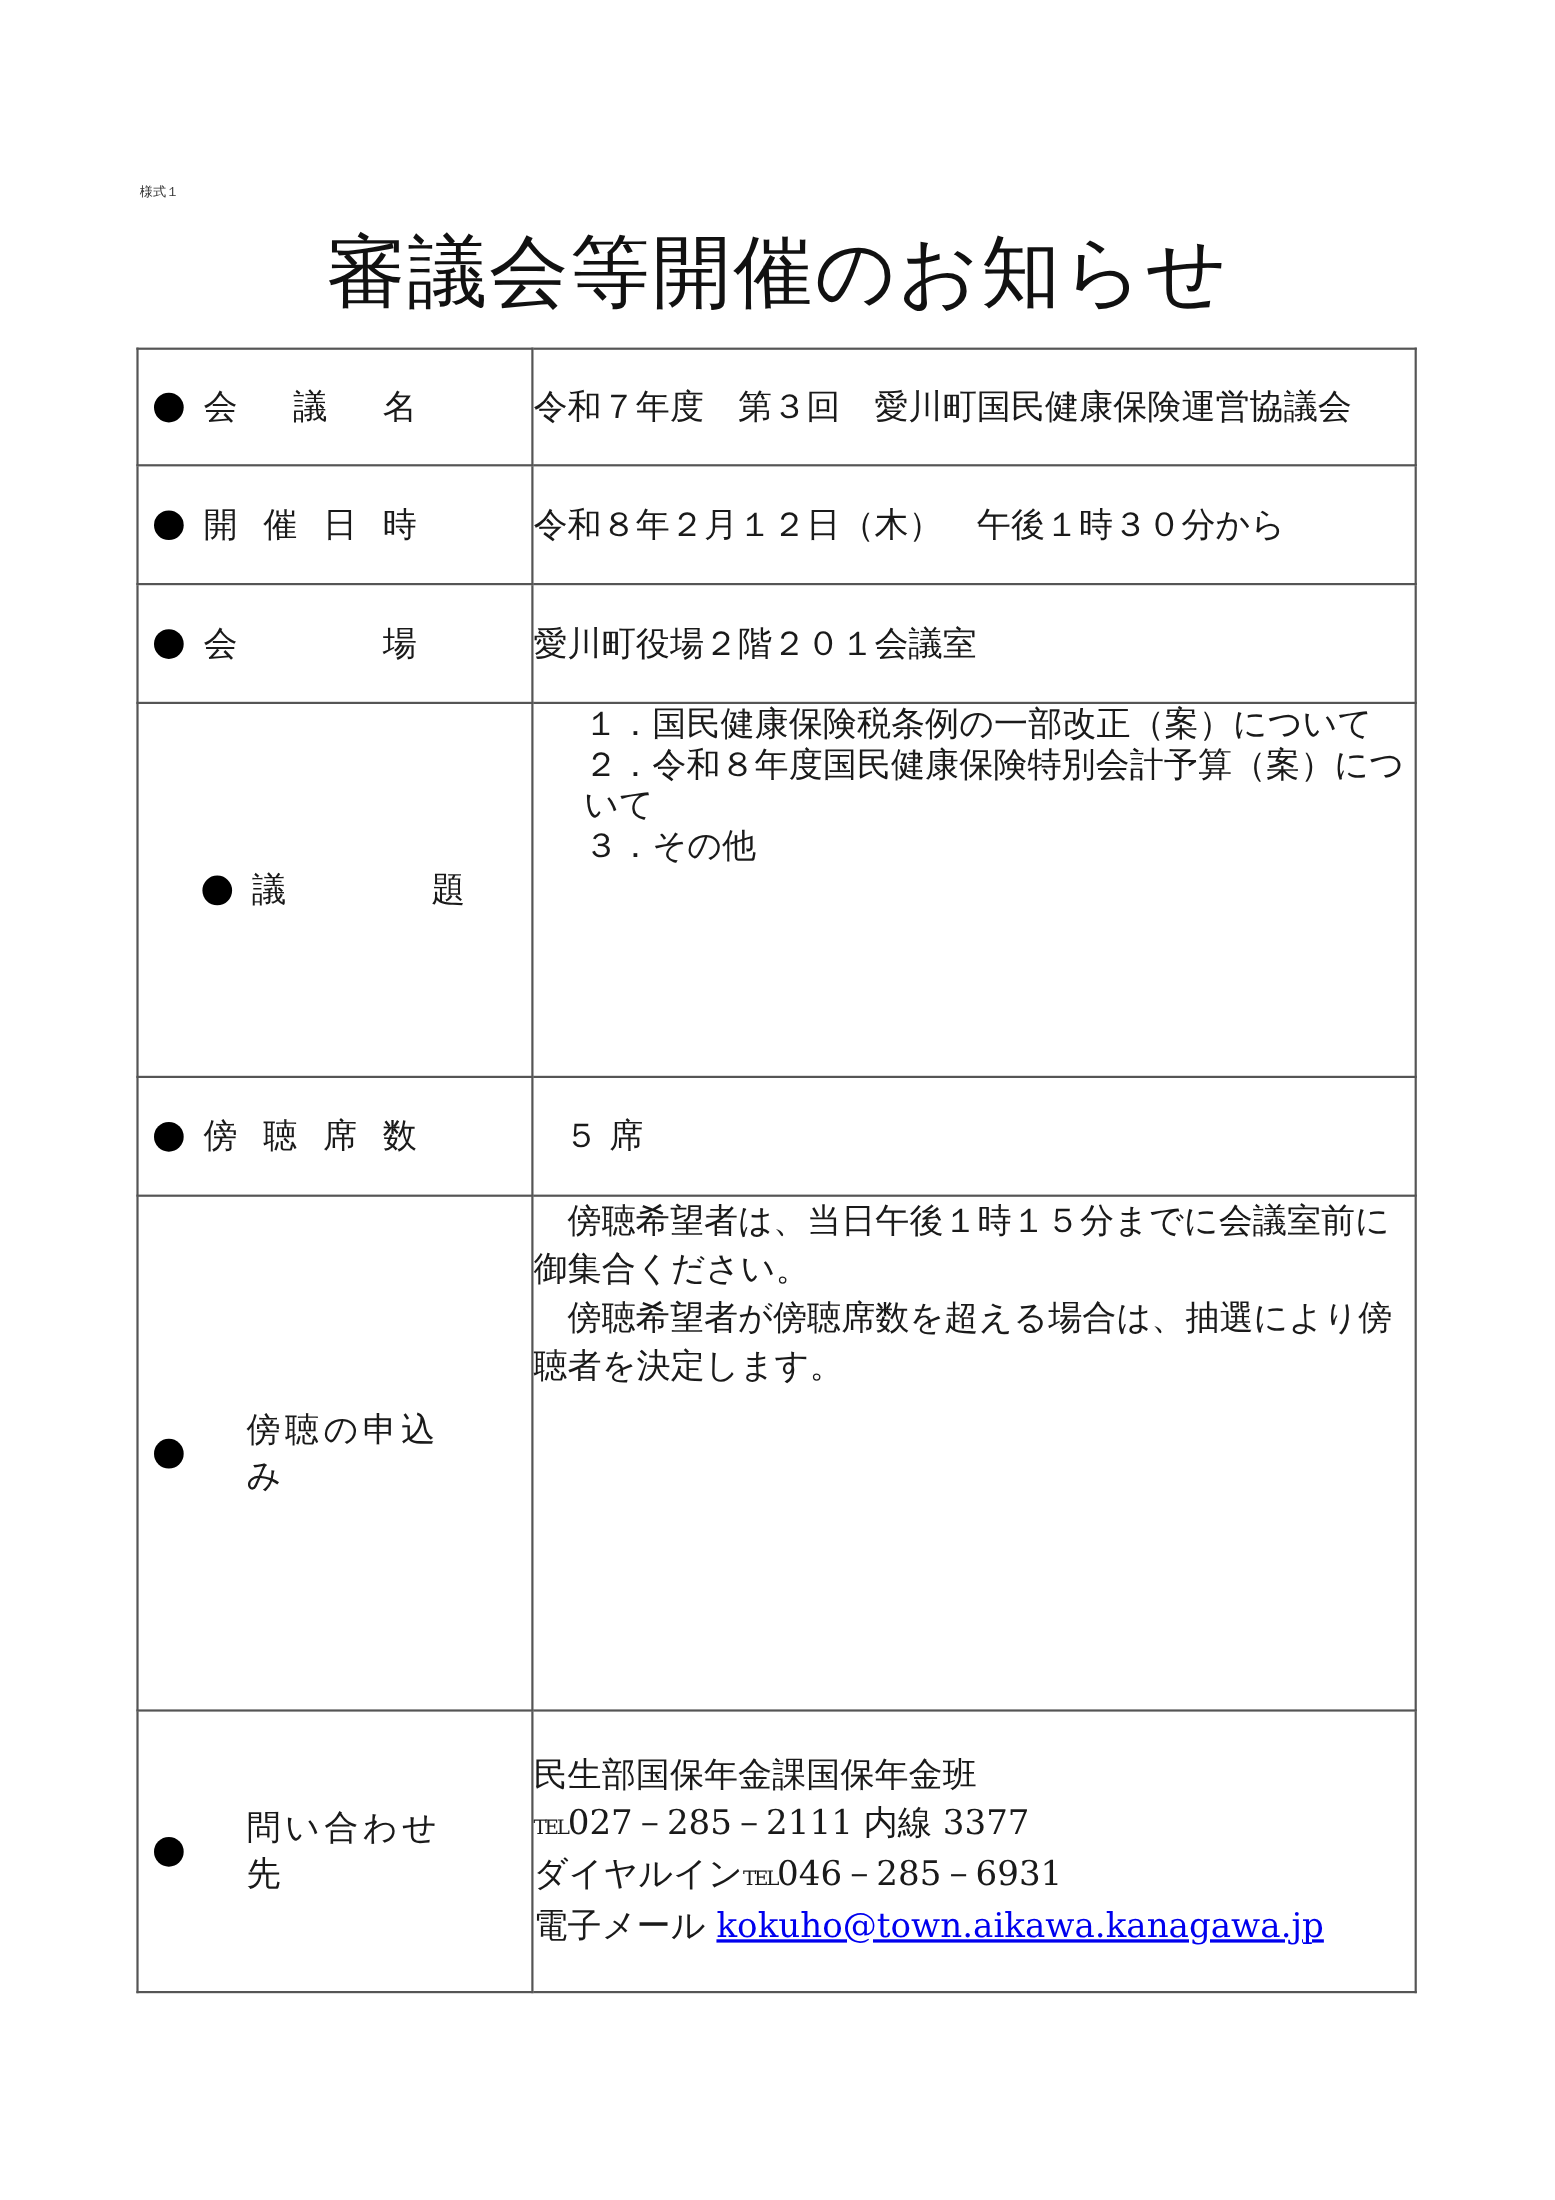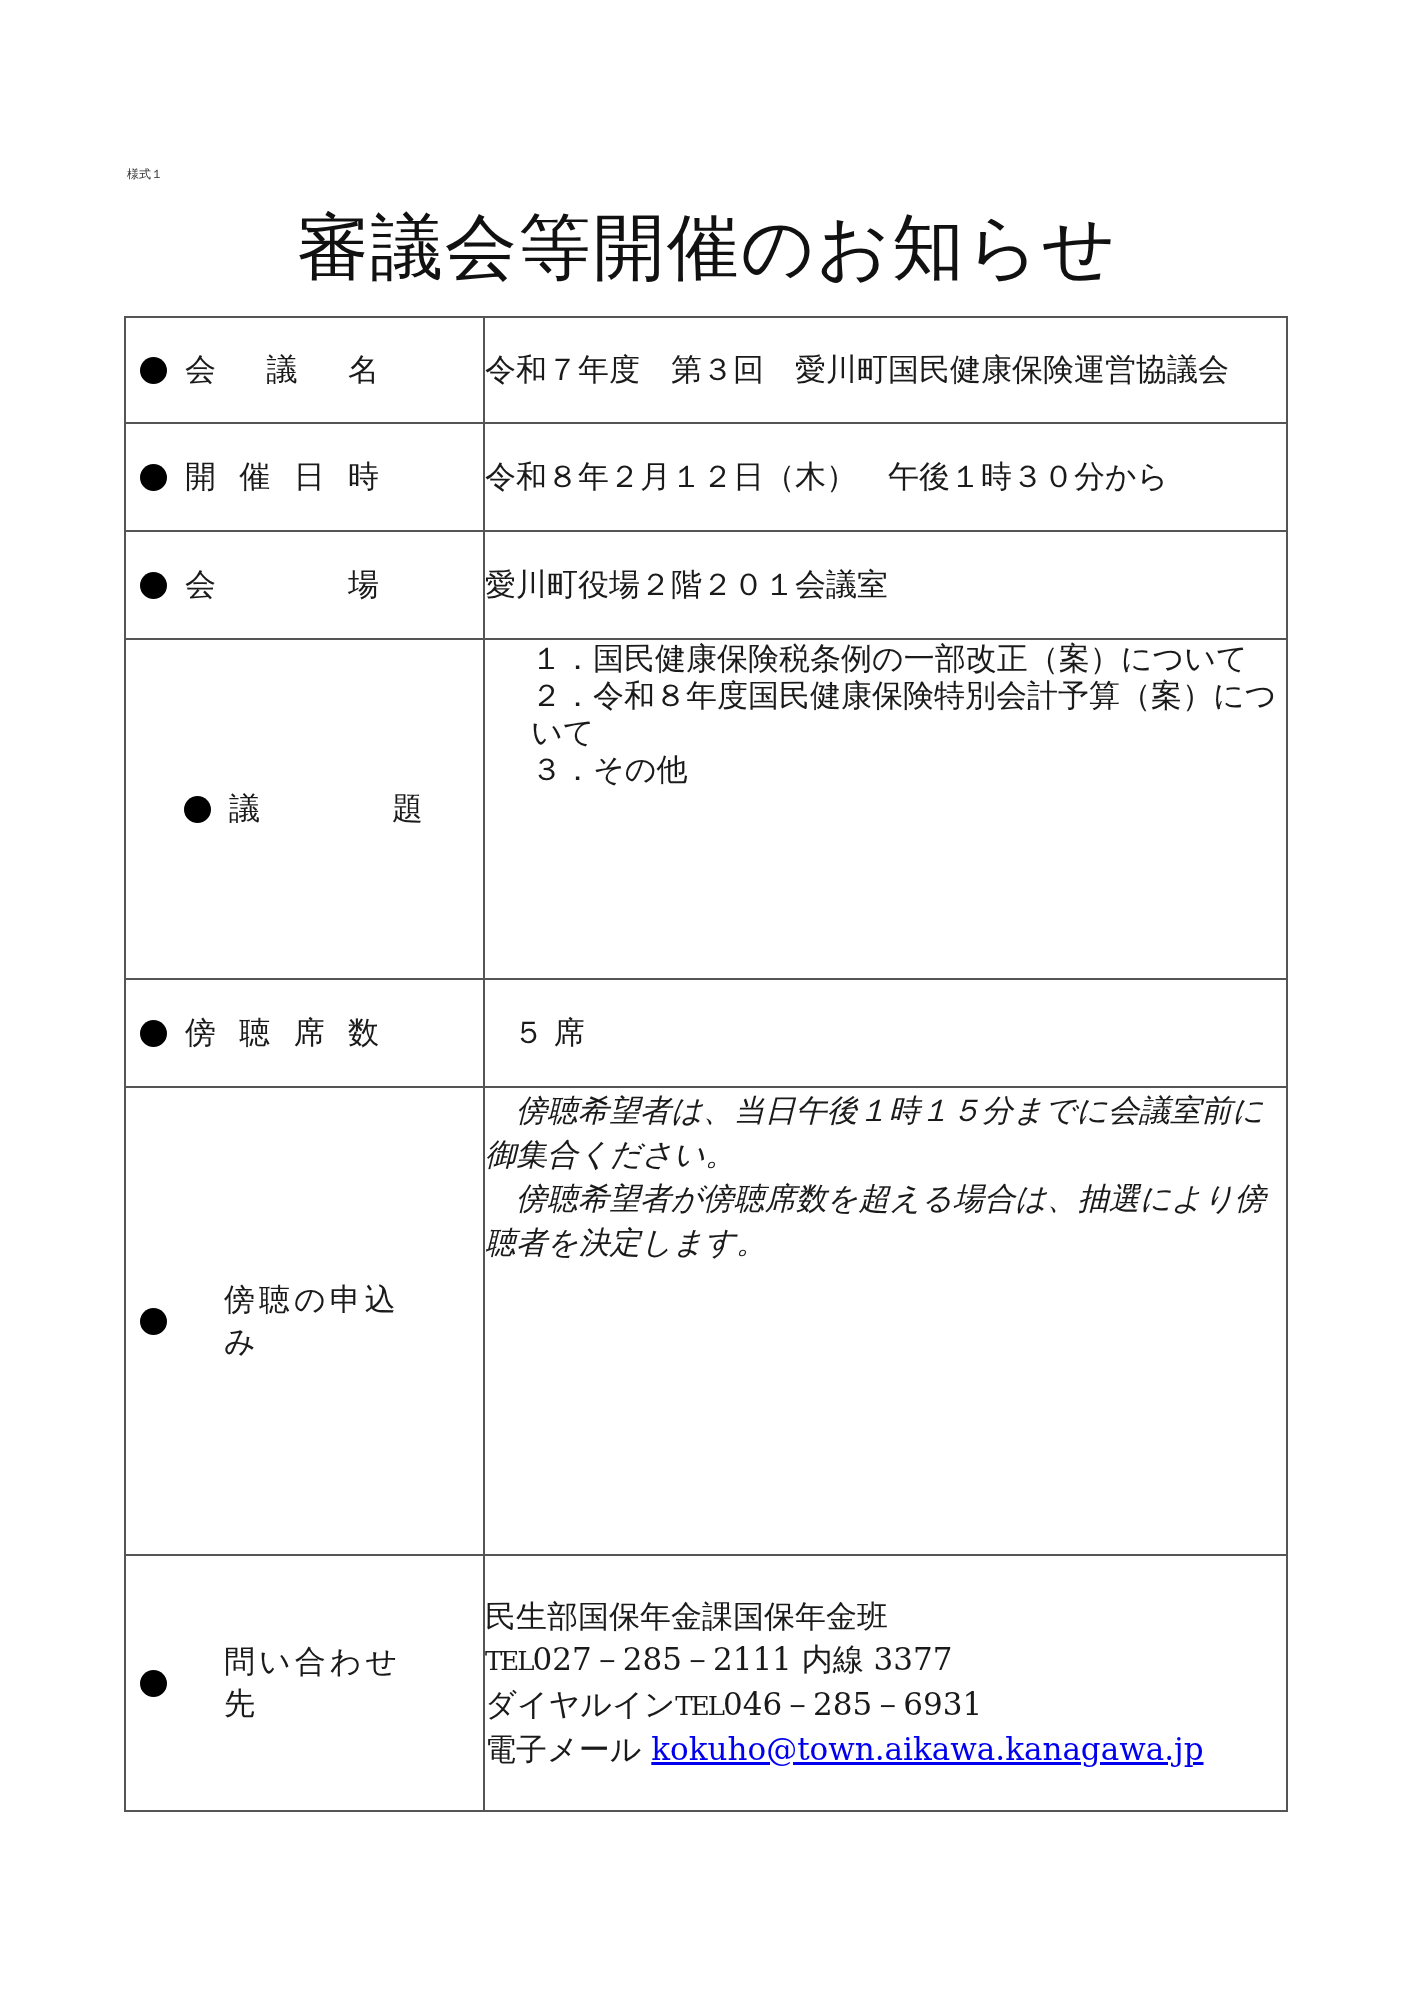--- a/index.html
+++ b/index.html
@@ -40,24 +40,24 @@
   tr.r1 td { height: 104px; }
   tr.r2 td { height: 106px; }
   tr.r3 td { height: 106px; }
   tr.r4 td { height: 338px; padding-left: 44px; }
   tr.r5 td { height: 106px; }
   tr.r6 td { height: 466px; }
   tr.r7 td { height: 254px; }
   .agenda { vertical-align: top !important; padding-top: 44px; font-size: 26px; line-height: 37px; }
   .agenda div { padding-left: 2px; }
   .apply { vertical-align: top !important; padding-top: 4px; font-size: 31px; line-height: 44px; padding-right: 12px; }
-  .apply p { margin: 0; text-indent: 1em; font-style: italic; }
+  .apply p { margin: 0; text-indent: 1em; }
   .contact { font-size: 31px; line-height: 43px; padding-top: 6px; }
   .contact a { color: #0000ee; text-decoration: underline; }
-  .tel { font-size: 26px; letter-spacing: -2px; }
+  .tel { font-size: 18px; letter-spacing: -2px; }
   .value-seats { padding-left: 28px !important; }
 </style>
 </head>
 <body>
 
 <div class="form-no">様式１</div>
 <div class="title">審議会等開催のお知らせ</div>
 
 <table class="info">
   <tbody>

